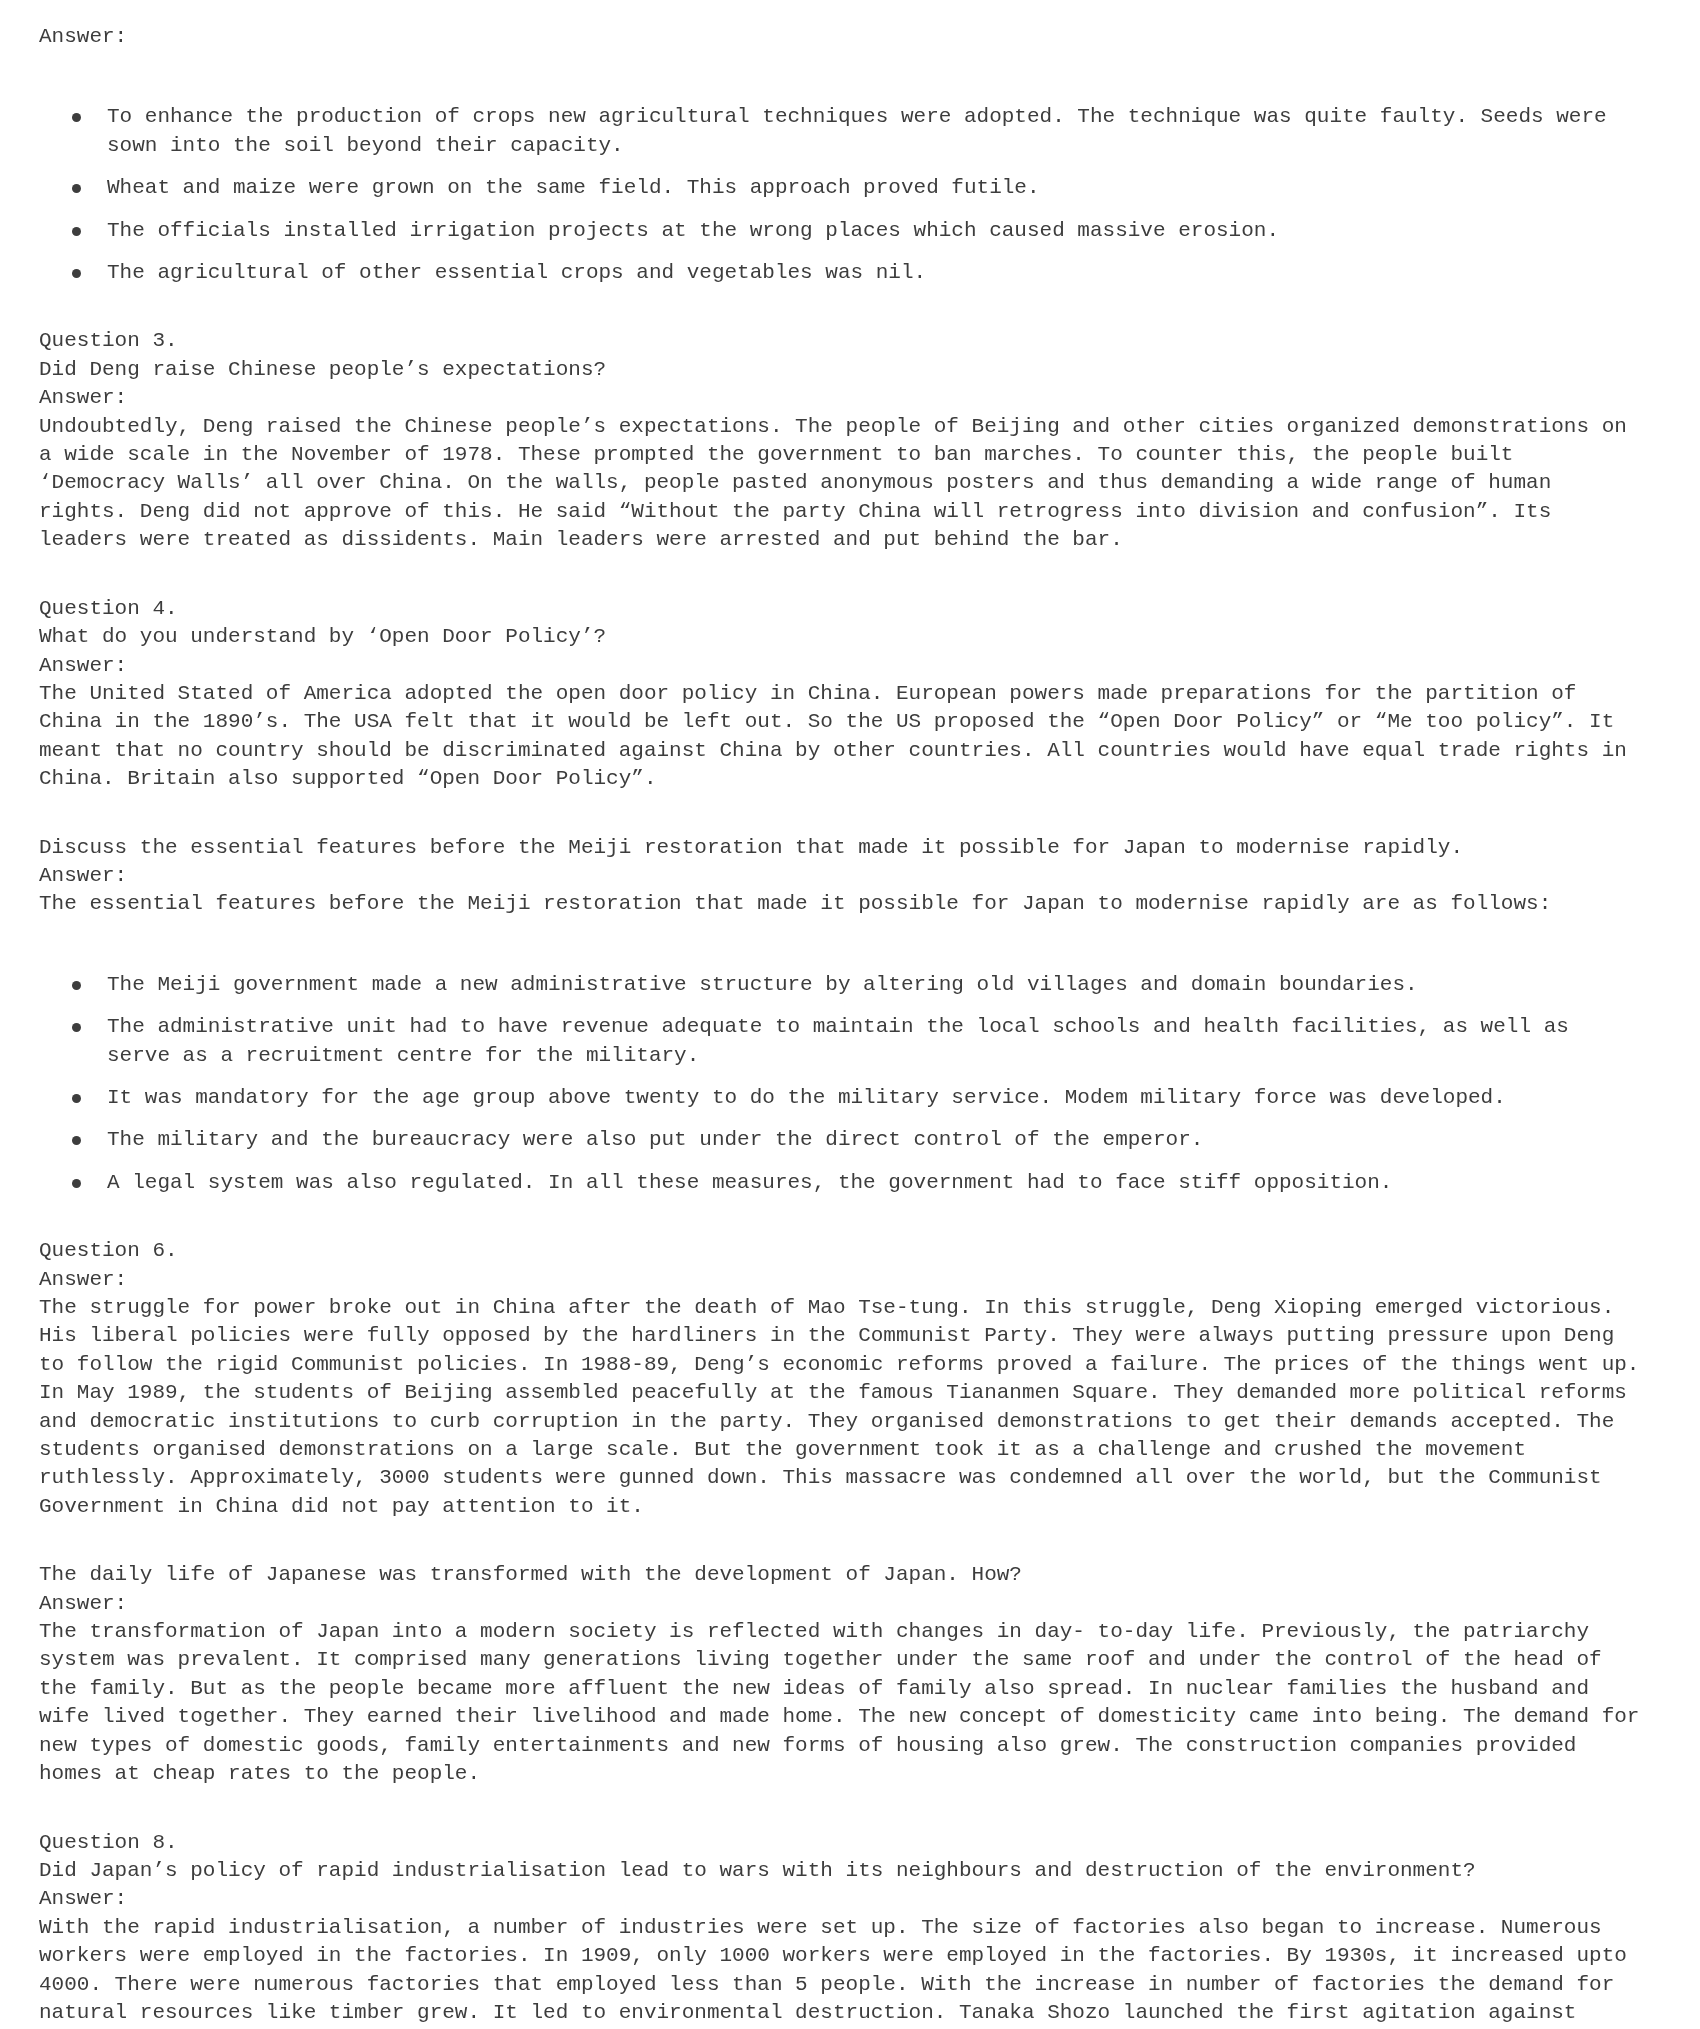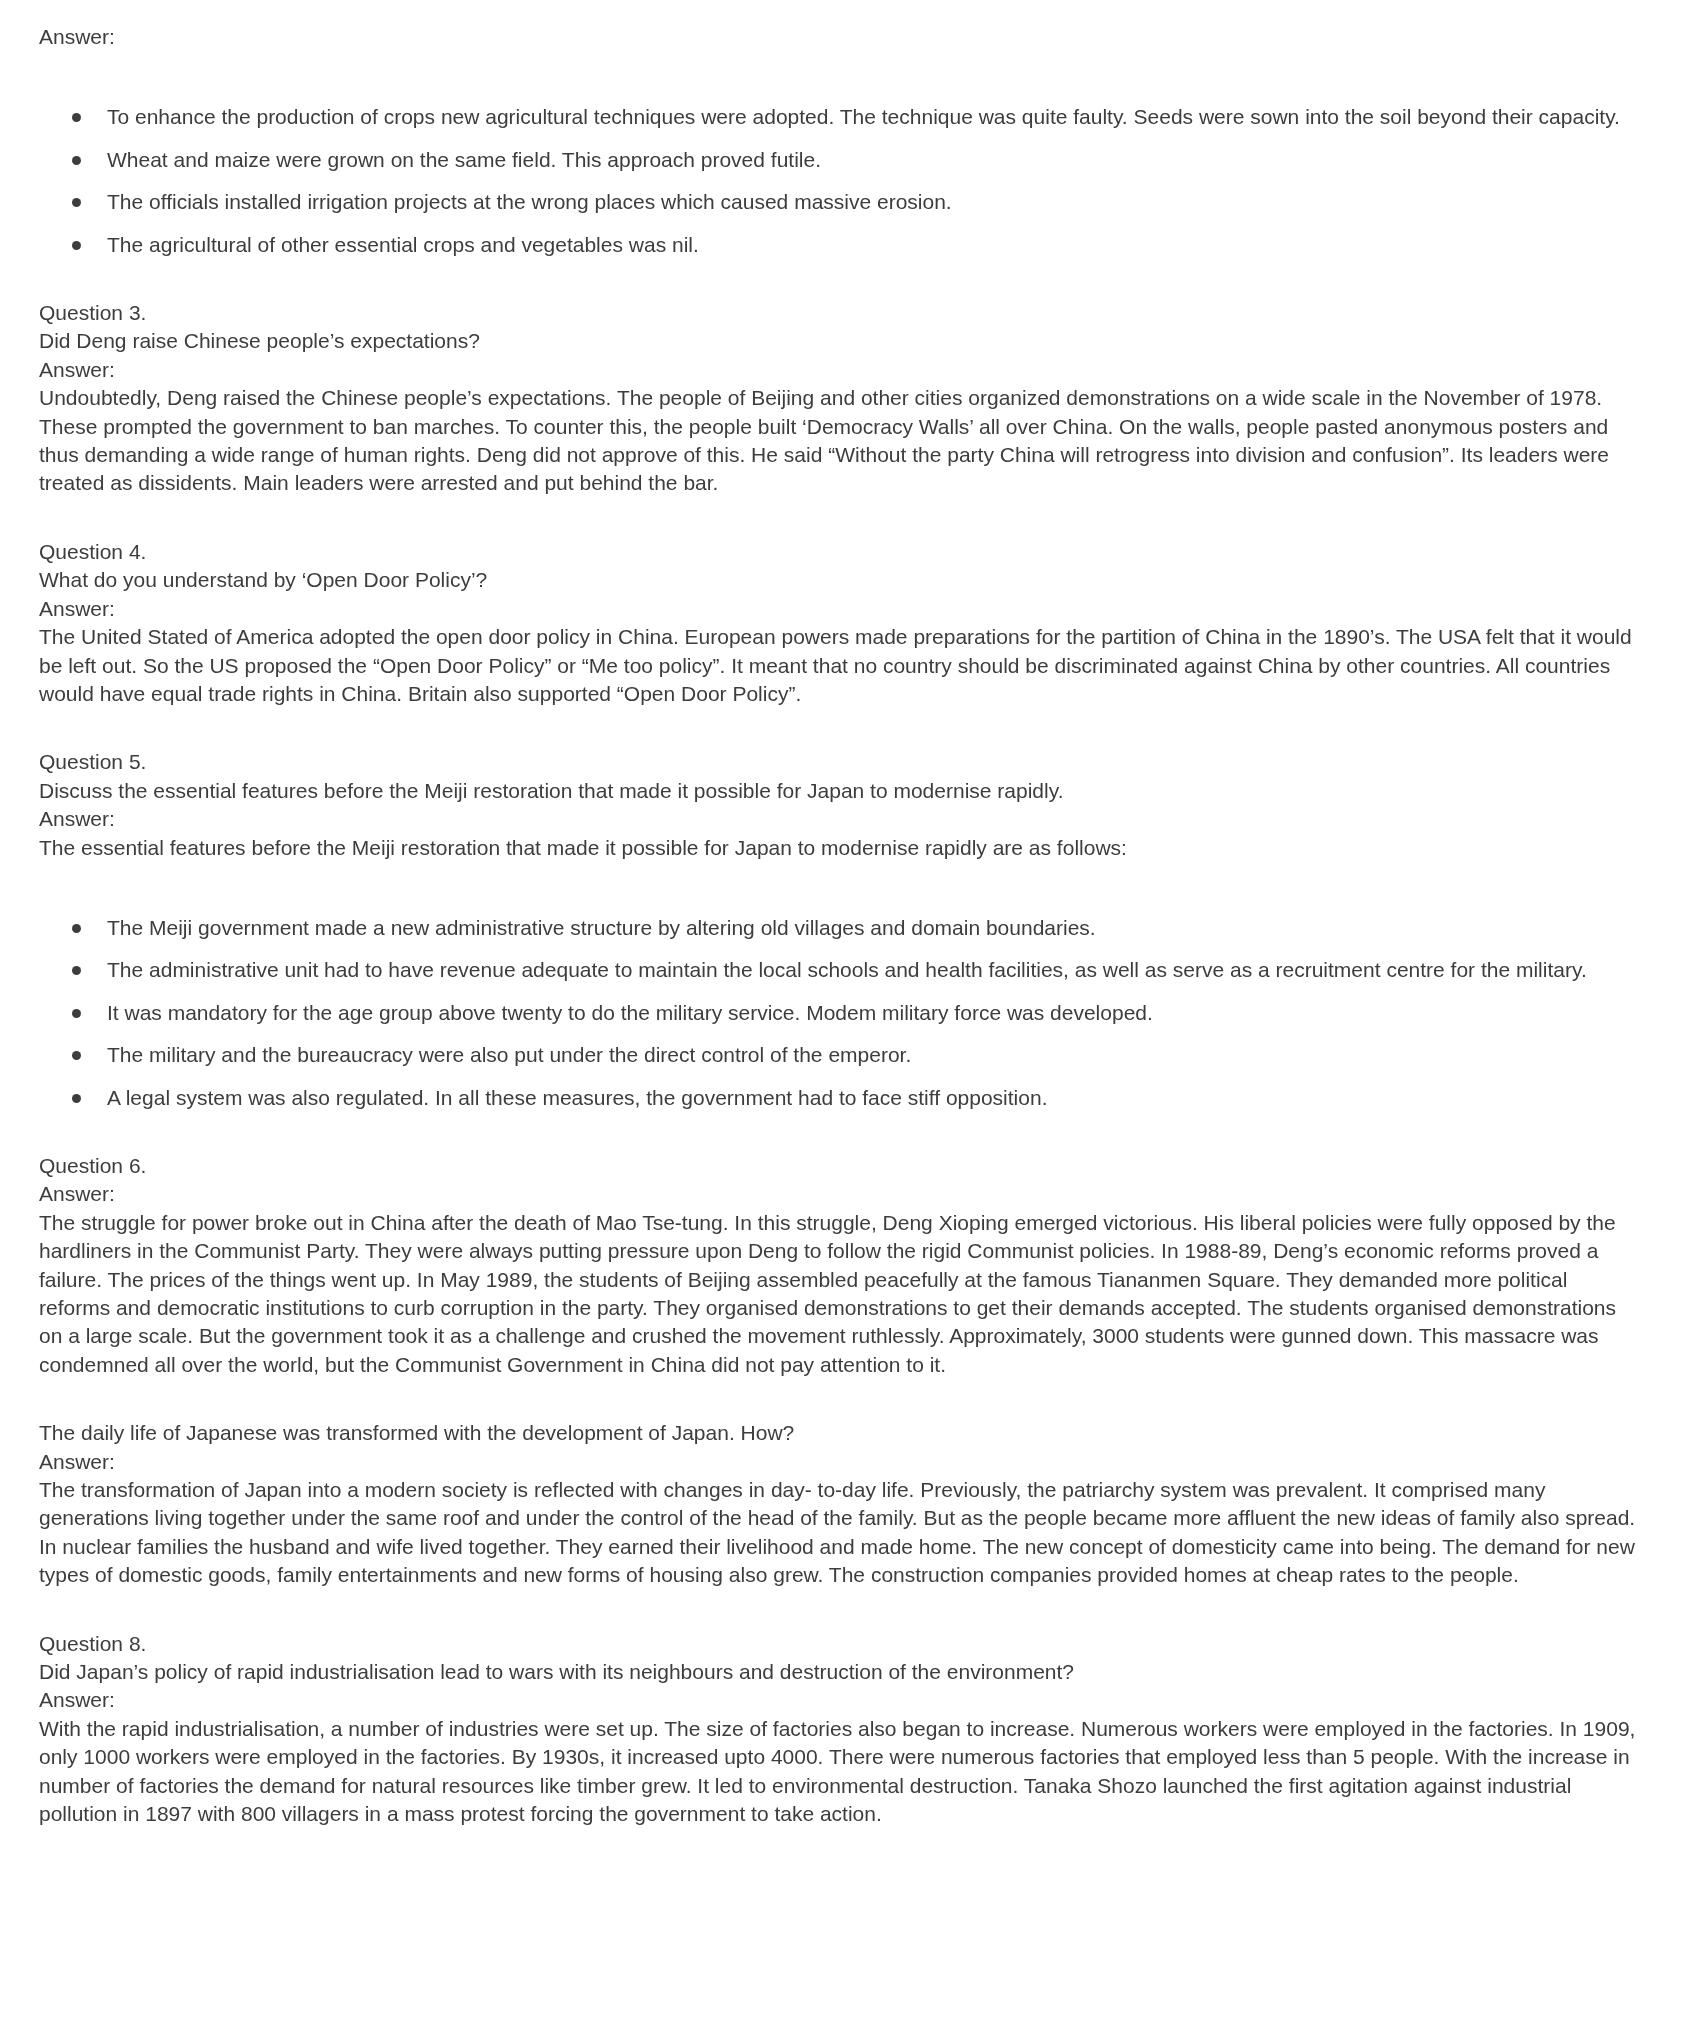--- a/index.html
+++ b/index.html
@@ -7,21 +7,21 @@
   body {
     width: 1700px;
     height: 2029px;
     background: #ffffff;
     overflow: hidden;
   }
   .page {
     width: 100%;
     height: 100%;
     padding: 23px 56px 0 39px;
-    font-family: Liberation Sans, sans-serif;
+    font-family: Liberation Mono, monospace;
     font-size: 21px;
     line-height: 28.4px;
     color: #3d3d3d;
     -webkit-font-smoothing: antialiased;
   }
   .section { margin-top: 40px; }
   .section:first-child { margin-top: 0; }
   .line, .para { margin: 0; padding: 0; }
   ul.bullets {
     list-style: none;
@@ -63,21 +63,20 @@
         <div class="line">Answer:</div>
         <div class="para">Undoubtedly, Deng raised the Chinese people’s expectations. The people of Beijing and other cities organized demonstrations on a wide scale in the November of 1978. These prompted the government to ban marches. To counter this, the people built ‘Democracy Walls’ all over China. On the walls, people pasted anonymous posters and thus demanding a wide range of human rights. Deng did not approve of this. He said “Without the party China will retrogress into division and confusion”. Its leaders were treated as dissidents. Main leaders were arrested and put behind the bar.</div>
       </section>
       <section class="section qa">
         <div class="line">Question 4.</div>
         <div class="para">What do you understand by ‘Open Door Policy’?</div>
         <div class="line">Answer:</div>
         <div class="para">The United Stated of America adopted the open door policy in China. European powers made preparations for the partition of China in the 1890’s. The USA felt that it would be left out. So the US proposed the “Open Door Policy” or “Me too policy”. It meant that no country should be discriminated against China by other countries. All countries would have equal trade rights in China. Britain also supported “Open Door Policy”.</div>
       </section>
       <section class="section qa-with-bullets">
-        <div class="line">Question 5.</div>
         <div class="para">Discuss the essential features before the Meiji restoration that made it possible for Japan to modernise rapidly.</div>
         <div class="line">Answer:</div>
         <div class="para">The essential features before the Meiji restoration that made it possible for Japan to modernise rapidly are as follows:</div>
         <ul class="bullets">
           <li class="bullet-item"><span class="marker"></span><span class="bullet-text">The Meiji government made a new administrative structure by altering old villages and domain boundaries.</span></li>
           <li class="bullet-item"><span class="marker"></span><span class="bullet-text">The administrative unit had to have revenue adequate to maintain the local schools and health facilities, as well as serve as a recruitment centre for the military.</span></li>
           <li class="bullet-item"><span class="marker"></span><span class="bullet-text">It was mandatory for the age group above twenty to do the military service. Modem military force was developed.</span></li>
           <li class="bullet-item"><span class="marker"></span><span class="bullet-text">The military and the bureaucracy were also put under the direct control of the emperor.</span></li>
           <li class="bullet-item"><span class="marker"></span><span class="bullet-text">A legal system was also regulated. In all these measures, the government had to face stiff opposition.</span></li>
         </ul>

